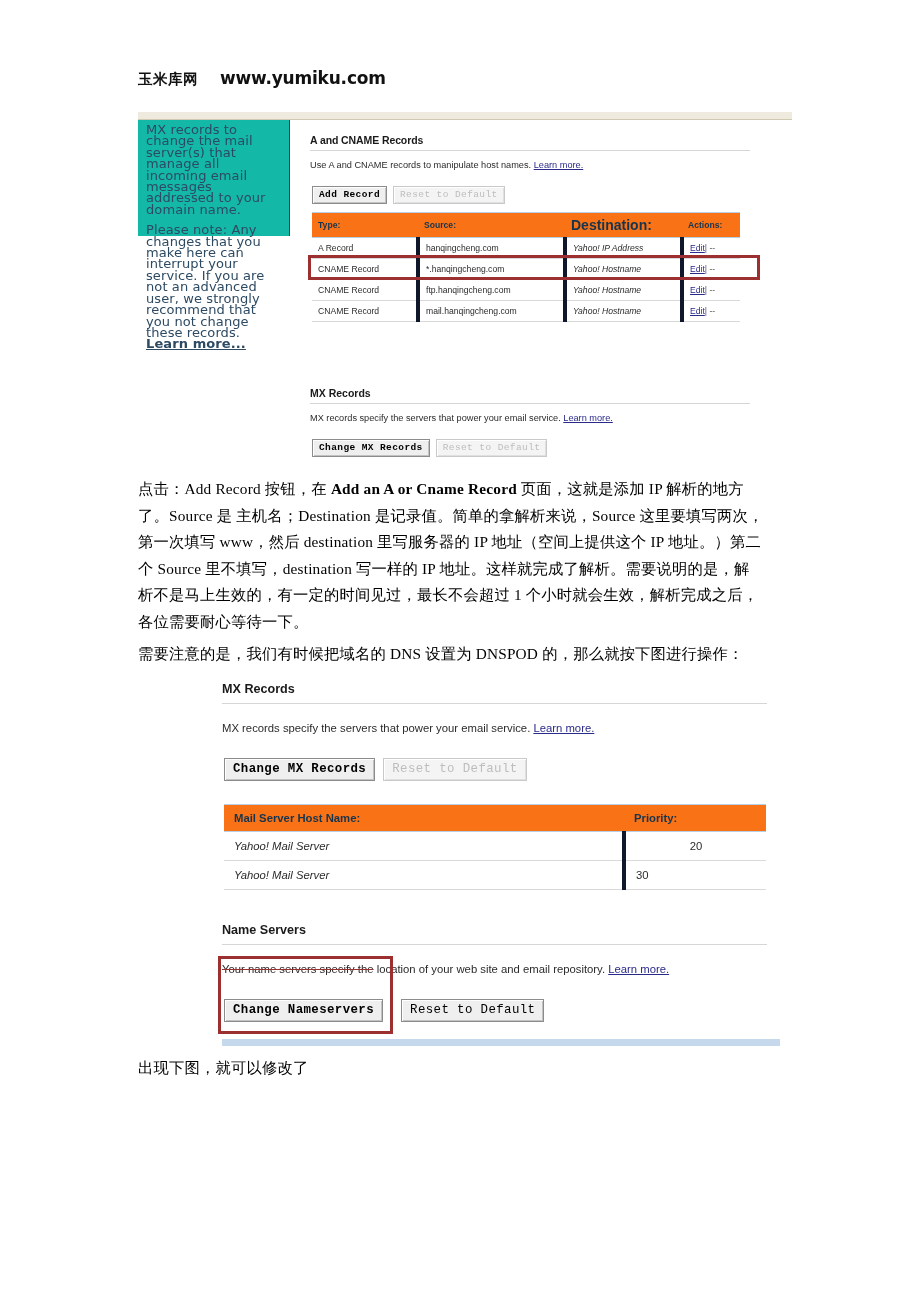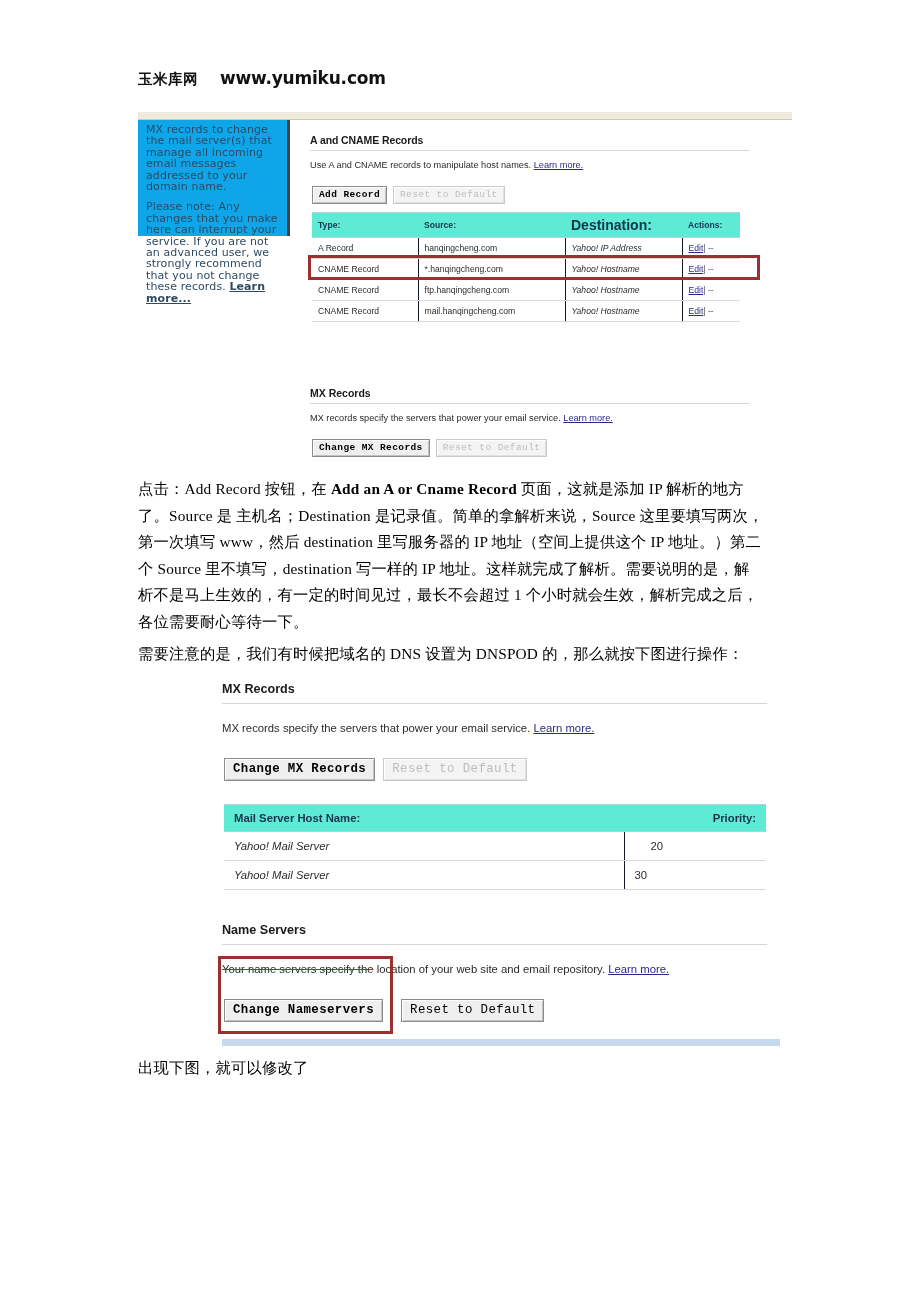--- a/index.html
+++ b/index.html
@@ -58,25 +58,25 @@
     position: absolute;
     left: 0; top: 0;
     height: 7px;
     background: #eeeade;
     border-bottom: 1px solid #cfc9b4;
   }
 
   
   .sidenote {
     position: absolute;
-    background: #0ea5e9;
-    border-right: 3px solid #404040;
+    background: #14b8a6;
+    border-right: 1px solid #404040;
     color: #2d4a63;
     font-family: "DejaVu Sans", sans-serif;
-    font-size: 11px;
+    font-size: 13px;
     line-height: 11.4px;
     padding: 4px 8px 6px 8px;
     box-sizing: border-box;
     letter-spacing: .1px;
   }
   .sidenote p { margin: 0 0 9px 0; }
   .sidenote p:last-child { margin-bottom: 0; }
   .sidenote a {
     color: #2d4a63;
     text-decoration: underline;
@@ -127,35 +127,35 @@
   .btn.plain { font-weight: 400; }
 
   
   table.rec {
     border-collapse: collapse;
     width: 100%;
     font-family: "Liberation Sans", sans-serif;
     table-layout: fixed;
   }
   table.rec th {
-    background: #5eead4;
+    background: #f97316;
     color: #16344d;
     font-weight: 700;
     text-align: left;
     border: 1px solid #b6cfe2;
     border-left: none;
     border-right: none;
   }
   table.rec td {
     border-bottom: 1px solid #d9d9d9;
     color: #2b2b2b;
     vertical-align: middle;
     background: #fff;
   }
-  table.rec td.vsep { border-right: 1px solid #0f172a; }
+  table.rec td.vsep { border-right: 4px solid #0f172a; }
   .ital { font-style: italic; }
   .editlnk { color: #2a2a8a; text-decoration: underline; }
   .dashes { color: #555; }
 
   
   .redbox {
     position: absolute;
     border: 3px solid #9c3030;
     box-sizing: border-box;
     pointer-events: none;
@@ -313,27 +313,27 @@
 
       <div style="position:absolute; left:2px; top:122px; width:542px;">
         <table class="rec">
           <colgroup>
               <col style="width:400px">
               <col style="width:142px">
             </colgroup>
           <thead>
             <tr>
               <th style="font-size:11.3px; padding:7px 10px;">Mail Server Host Name:</th>
-              <th style="font-size:11.3px; padding:7px 10px;text-align:right;">Priority:</th>
+              <th style="font-size:11.3px; padding:7px 10px;">Priority:</th>
             </tr>
           </thead>
           <tbody>
             <tr>
               <td class="vsep ital" style="font-size:11.3px; padding:8px 10px;">Yahoo! Mail Server</td>
-              <td style="font-size:11.3px; padding:8px 26px;">20</td>
+              <td style="font-size:11.3px; padding:8px 26px;text-align:center;">20</td>
             </tr>
             <tr>
               <td class="vsep ital" style="font-size:11.3px; padding:8px 10px;">Yahoo! Mail Server</td>
               <td style="font-size:11.3px; padding:8px 10px;">30</td>
             </tr>
           </tbody>
         </table>
       </div>
     </div>
 

